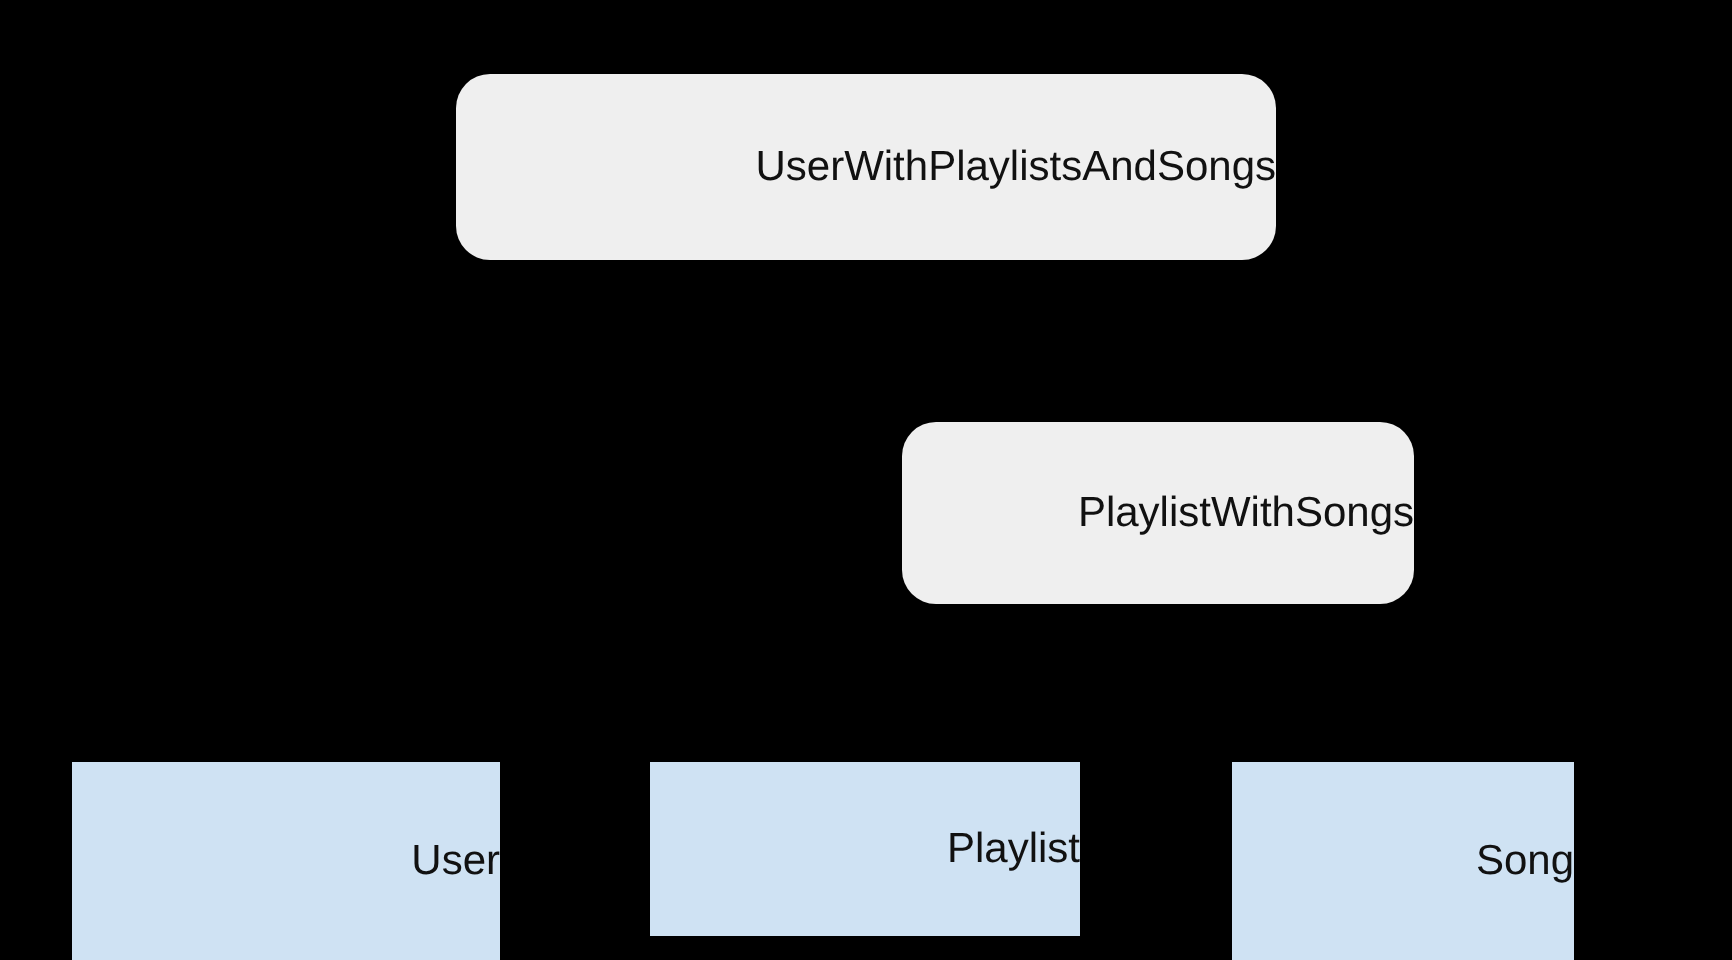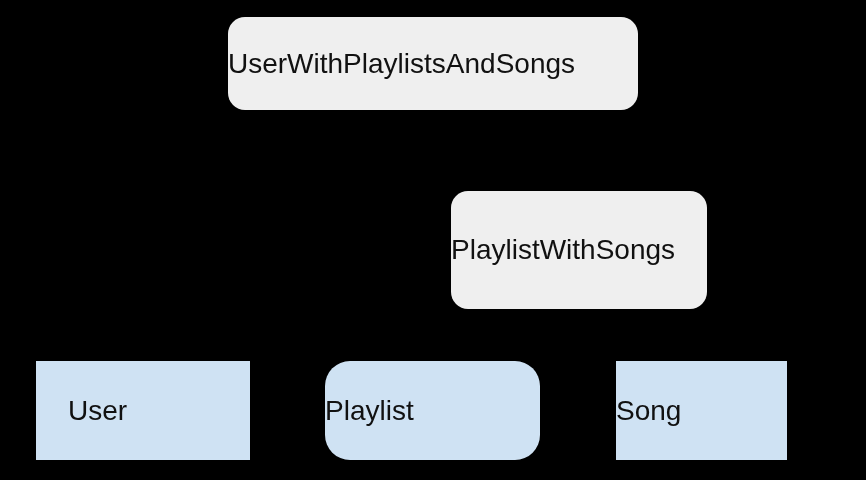--- a/index.html
+++ b/index.html
@@ -12,39 +12,40 @@
     width: 866px;
     height: 480px;
     background: var(--background, #000000);
     font-family: "Liberation Sans", "DejaVu Sans", sans-serif;
     overflow: hidden;
   }
   .node {
     position: absolute;
     display: flex;
     align-items: center;
-    justify-content: flex-start;
+    justify-content: flex-end;
     box-sizing: border-box;
     color: var(--text, #111111);
-    font-size: 28px;
+    font-size: 21px;
     line-height: 1;
     white-space: nowrap;
+    margin-top: 20px;
   }
   .node.relation {
     background: var(--relation-fill, #EFEFEF);
     border-radius: 17px;
   }
   .node.entity {
     background: var(--entity-fill, #CFE2F3);
   }
   
   #node-user-with-playlists-and-songs { left: 228px; top: 17px;  width: 410px; height: 93px; }
-  #node-playlist-with-songs           { left: 451px; top: 191px; width: 256px; height: 118px; }
+  #node-playlist-with-songs           { left: 451px; top: 191px; width: 256px; height: 91px; }
   #node-user                          { left: 36px;  top: 361px; width: 214px; height: 99px; padding-left: 32px; }
-  #node-playlist                      { left: 325px; top: 361px; width: 215px; height: 99px; border-radius: 25px; }
+  #node-playlist                      { left: 325px; top: 361px; width: 215px; height: 87px; }
   #node-song                          { left: 616px; top: 361px; width: 171px; height: 99px; }
 </style>
 </head>
 <body>
 
 <div class="canvas">
 
   <div class="node relation" id="node-user-with-playlists-and-songs">
     <span>UserWithPlaylistsAndSongs</span>
   </div>

